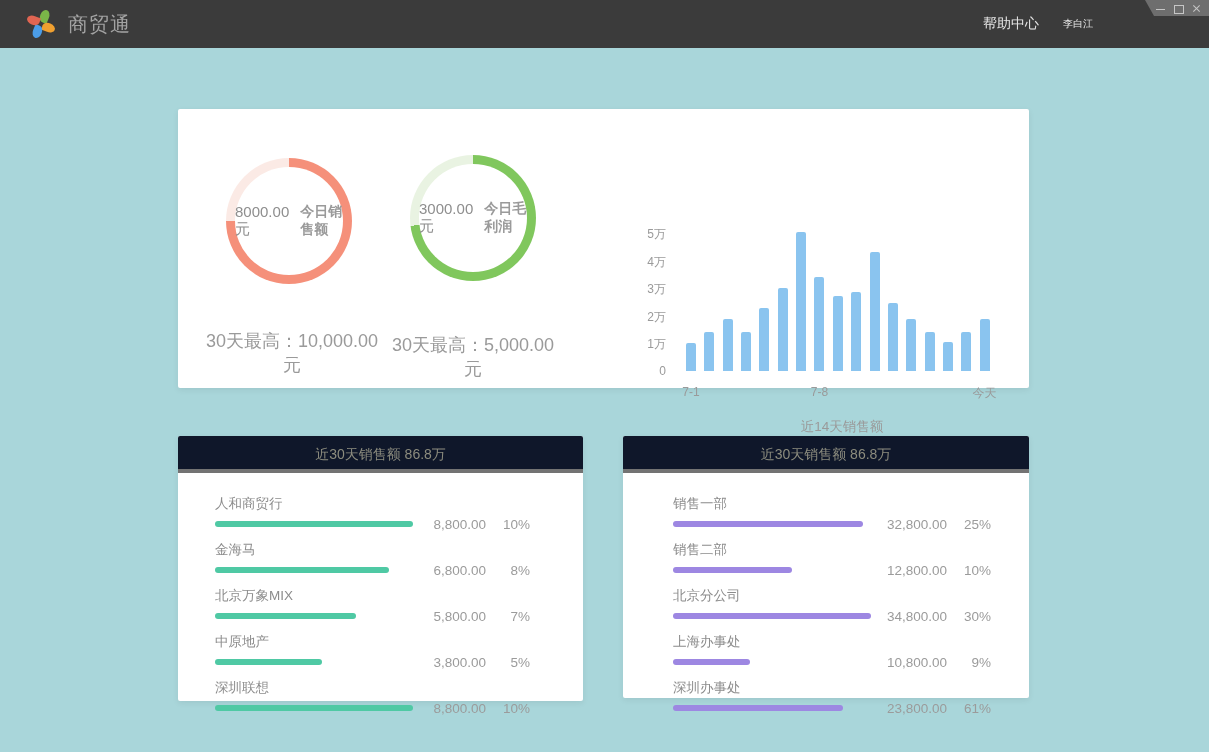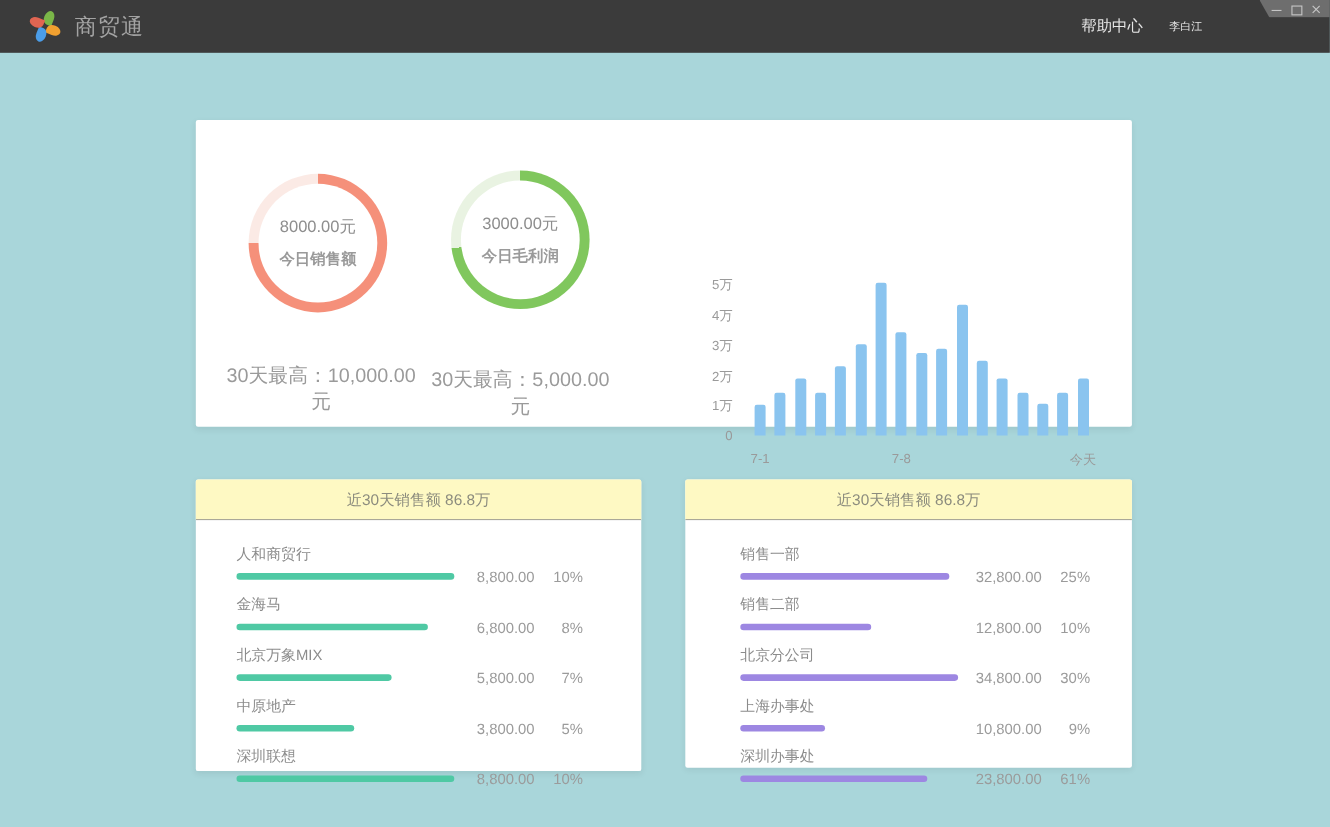--- a/index.html
+++ b/index.html
@@ -36,42 +36,42 @@
     box-shadow:0 2px 6px rgba(0,0,0,0.07); }
   .top-card { left:178px; top:109px; width:851px; height:279px; }
   .left-card { left:178px; top:436px; width:405px; height:265px; }
   .right-card { left:623px; top:436px; width:406px; height:262px; }
 
   
   .donut { position:absolute; width:126px; height:126px; border-radius:50%; }
   .donut-sales { left:48px; top:49px; }
   .donut-profit { left:232px; top:46px; }
   .donut-hole { position:absolute; left:9px; top:9px; right:9px; bottom:9px;
-    background:#fff; border-radius:50%; display:flex; flex-direction:column;
+    background:#fff; border-radius:50%; display:flex; flex-direction:row;
     align-items:center; justify-content:center; gap:11px; }
   .donut-value { font-size:15px; color:#8e8e8e; }
   .donut-label { font-size:14px; color:#9a9a9a;font-weight:bold; }
   .max-note { position:absolute; font-size:18px; color:#9a9a9a; text-align:center; width:180px; }
   .note-sales { left:24px; top:220px; }
   .note-profit { left:205px; top:224px; }
 
   
-  .daily-chart { position:absolute; left:470px; top:149px; width:381px; height:210px; }
+  .daily-chart { position:absolute; left:470px; top:124px; width:381px; height:210px; }
   .y-axis { position:absolute; left:0; top:-7px; width:18px; height:153px; }
   .y-axis span { position:absolute; right:0; font-size:12px; color:#9a9a9a; white-space:nowrap; }
   .plot { position:absolute; left:38px; top:0; width:312px; height:138px; }
   .vbar { position:absolute; bottom:0; width:10px; background:#8ac4ef; border-radius:2px 2px 0 0; }
   .x-axis { position:absolute; left:38px; top:152px; width:312px; height:16px; }
   .x-axis span { position:absolute; transform:translateX(-50%); font-size:12px; color:#9a9a9a; white-space:nowrap; }
   .chart-caption { position:absolute; left:38px; top:185px; width:312px;
     text-align:center; font-size:13.5px; color:#9a9a9a; }
 
   
   .list-header { height:37px; line-height:37px; text-align:center; font-size:14px;
-    color:#8c8c7e; background:#fef9c3; border-bottom:1px solid #737373;
+    color:#8c8c7e; background:#0f172a; border-bottom:4px solid #737373;
     border-radius:2px 2px 0 0; }
   .list-body { padding-top:8px; }
   .left-card .list-body { padding-left:37px; padding-right:53px; }
   .right-card .list-body { padding-left:50px; padding-right:38px; }
   .rank-row { position:relative; margin-top:14px; }
   .rank-name { font-size:13.5px; color:#8c8c8c; margin-bottom:8px; }
   .rank-bar { height:6px; border-radius:3px; }
   .rank-vals { position:absolute; right:0; bottom:-5px; display:flex;justify-content:flex-end; }
   .rank-amount { flex:1; font-size:13.5px; color:#9b9b9b; text-align:right; }
   .rank-pct { width:44px; font-size:13.5px; color:#9b9b9b; text-align:right; }

